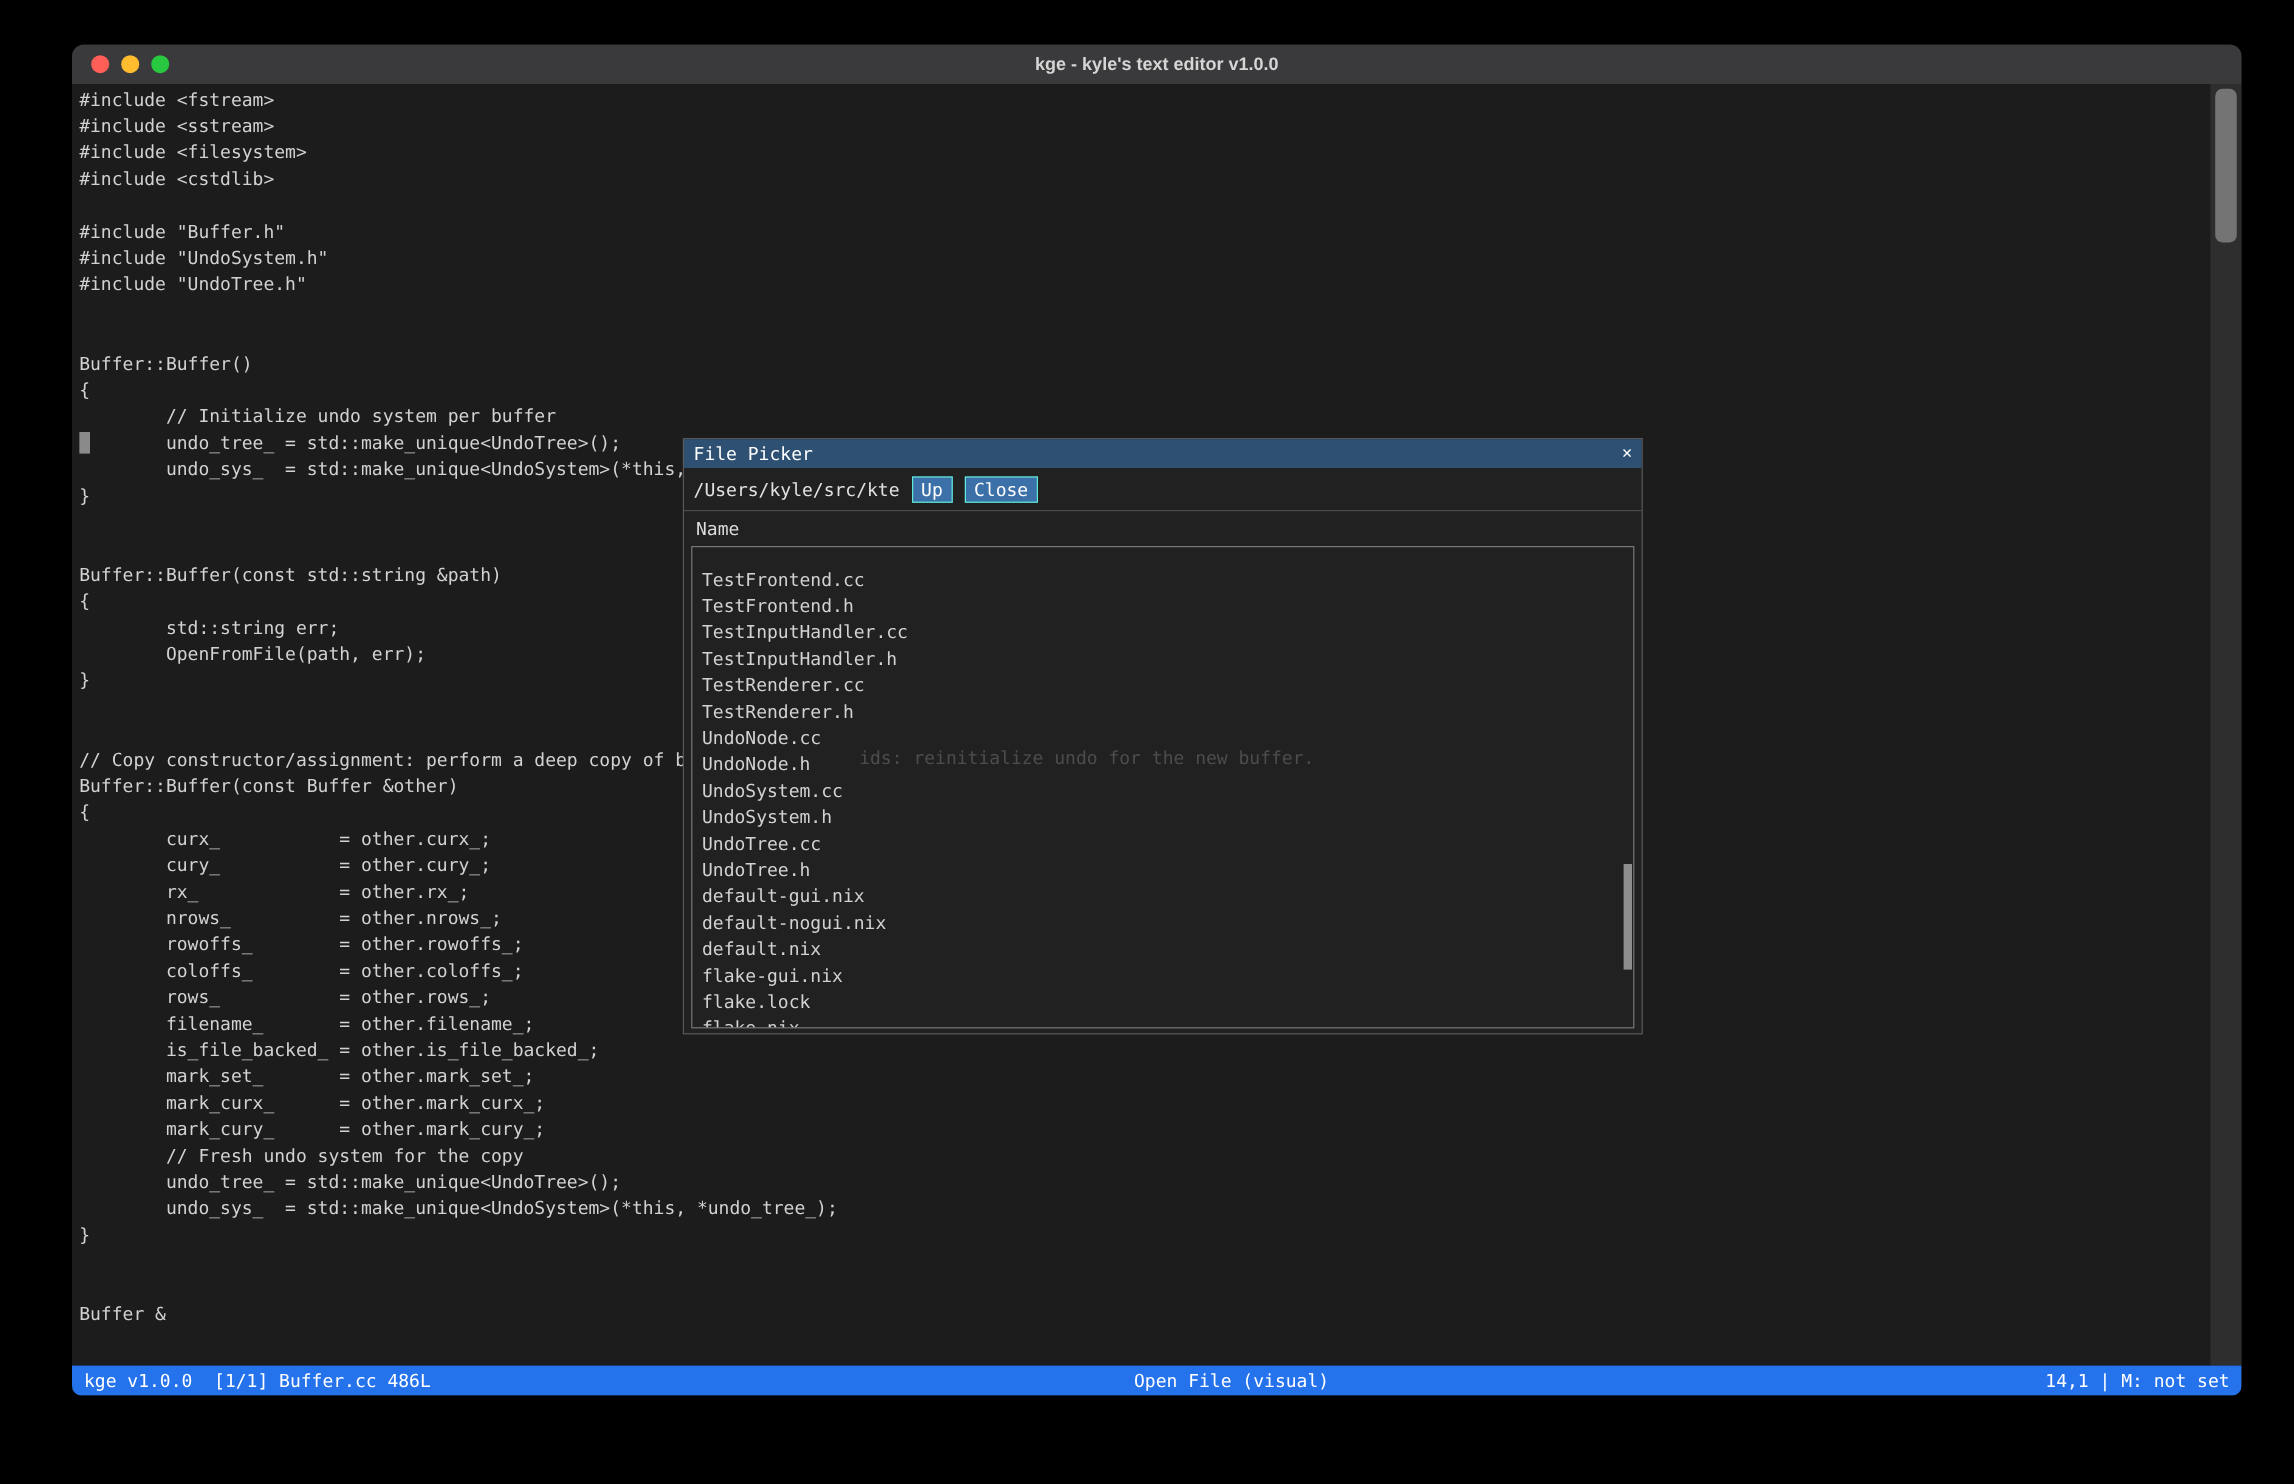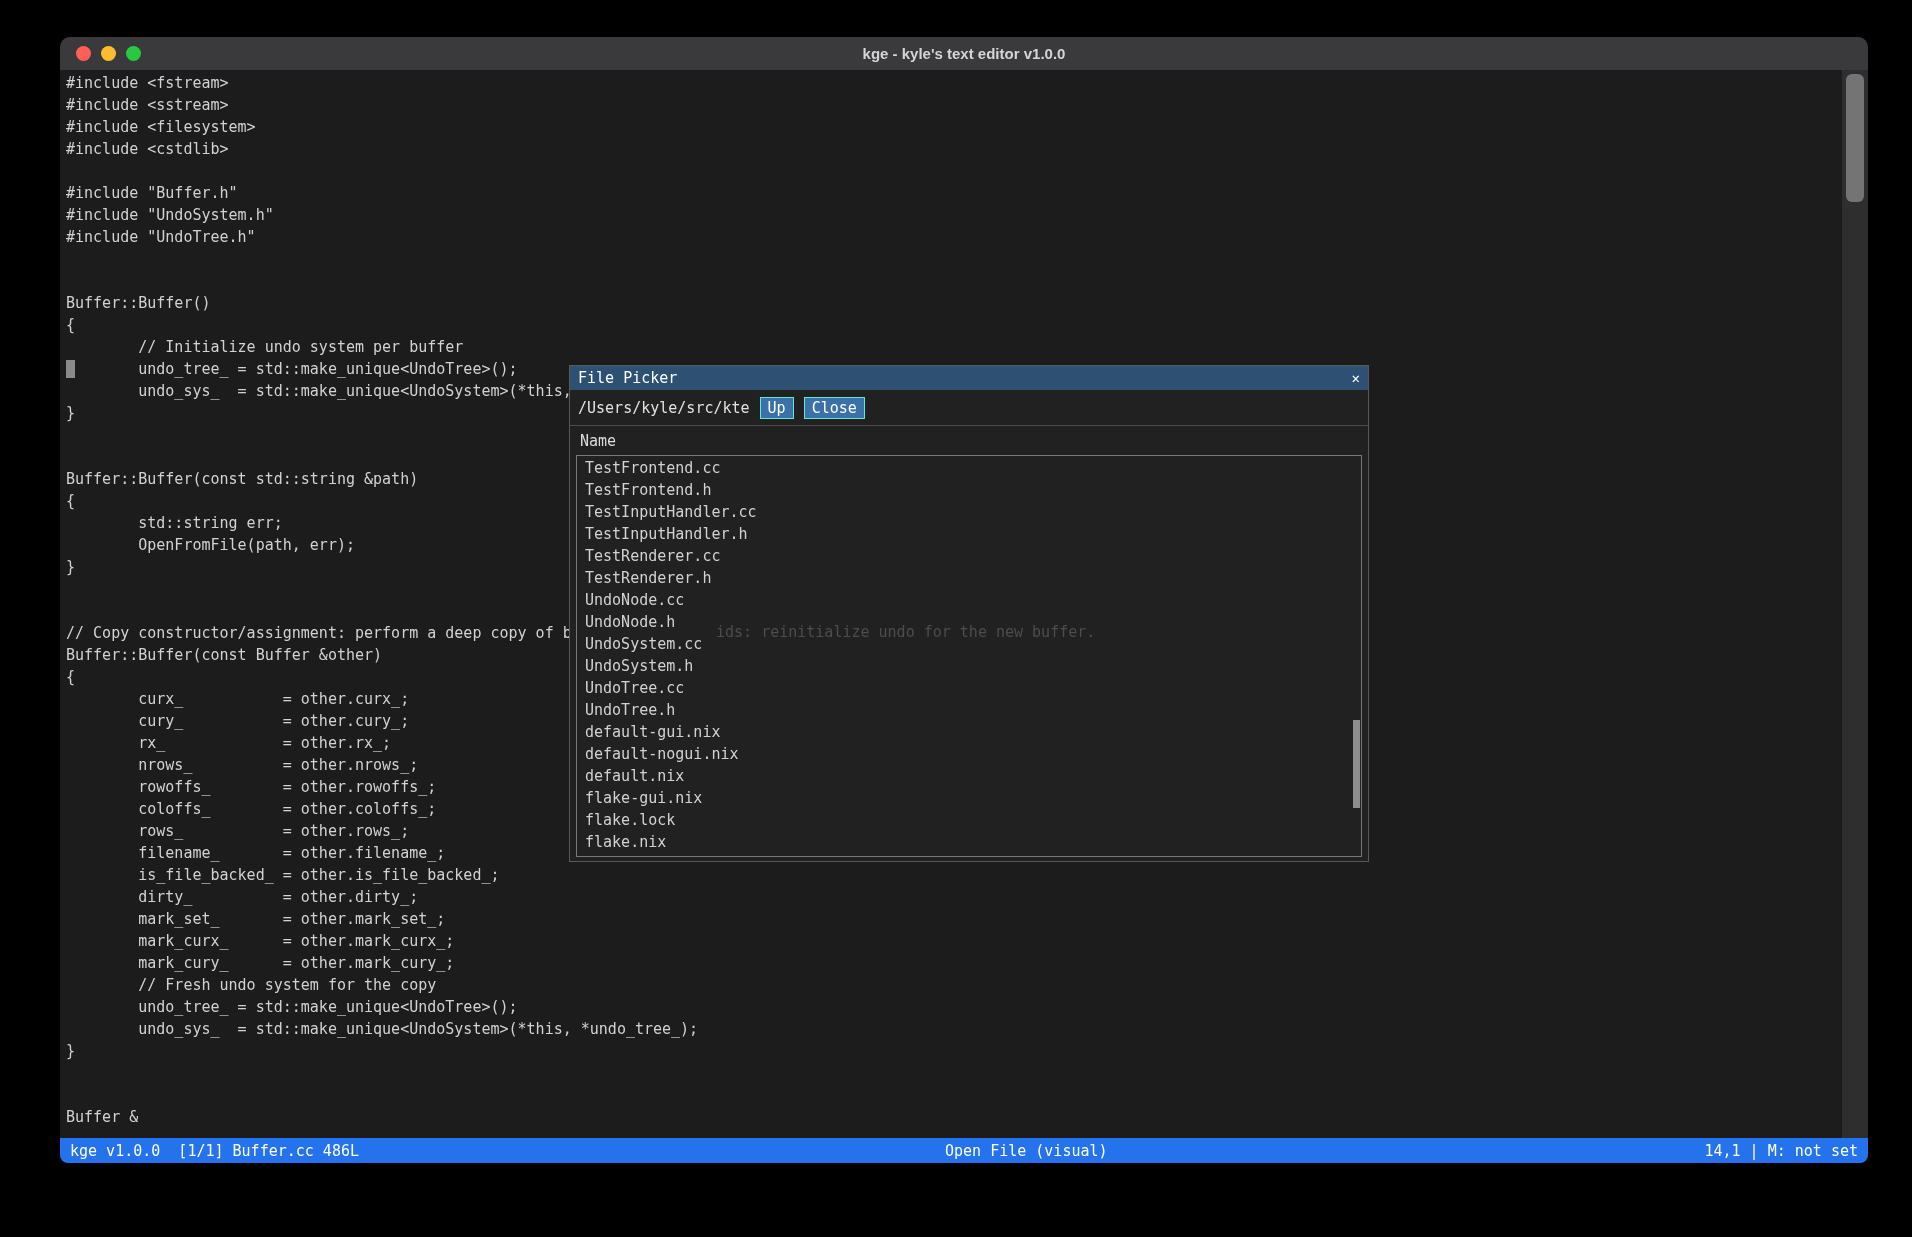--- a/index.html
+++ b/index.html
@@ -34,21 +34,21 @@
   .dlg-title { height:24px; background:#2d5073; color:#ffffff; display:flex; align-items:center;
                justify-content:space-between; padding:0 8px; font:15px "DejaVu Sans Mono",monospace; }
   .dlg-close { font-size:14px; color:#ffffff; }
   .dlg-pathrow { height:35px; display:flex; align-items:center; padding:0 8px; gap:10px;
                  font:15px "DejaVu Sans Mono",monospace; color:#e2e2e2; }
   .dlg-btn { background:#3c70a8; border:1px solid #5eead4; color:#fff;
              font:15px "DejaVu Sans Mono",monospace; padding:1px 7px; cursor:default; }
   .dlg-sep { border-top:1px solid #4d4d4d; }
   .dlg-colheader { padding:6px 10px 4px; font:15px "DejaVu Sans Mono",monospace; color:#dcdcdc; }
   .dlg-list { position:absolute; left:6px; right:6px; top:89px; bottom:4px;
-              border:1px solid #787878; padding-top:3px; overflow:hidden; background:#212121; z-index:1; }
+              border:1px solid #787878; padding-top:18px; overflow:hidden; background:#212121; z-index:1; }
   .file-item { height:22px; line-height:22px; padding-left:8px; white-space:pre;
                font:15px "DejaVu Sans Mono",monospace; color:#d2d2d2; }
   .ghost { position:absolute; left:146px; top:255px; white-space:pre;
            font:15px/22px "DejaVu Sans Mono",monospace; color:#4d4d4d; z-index:5; pointer-events:none; }
   .list-thumb { position:absolute; right:1px; top:264px; width:7px; height:88px; background:#8e8e8e; z-index:6; }
 
   
   .statusbar { position:absolute; left:0; right:0; bottom:0; height:25px; background:#2472ec;
                color:#ffffff; font:15px "DejaVu Sans Mono",monospace; }
   .sb-left  { position:absolute; left:10px;  top:4px; white-space:pre; }
@@ -102,21 +102,20 @@
           <div class="code-line">{</div>
           <div class="code-line">        curx_           = other.curx_;</div>
           <div class="code-line">        cury_           = other.cury_;</div>
           <div class="code-line">        rx_             = other.rx_;</div>
           <div class="code-line">        nrows_          = other.nrows_;</div>
           <div class="code-line">        rowoffs_        = other.rowoffs_;</div>
           <div class="code-line">        coloffs_        = other.coloffs_;</div>
           <div class="code-line">        rows_           = other.rows_;</div>
           <div class="code-line">        filename_       = other.filename_;</div>
           <div class="code-line">        is_file_backed_ = other.is_file_backed_;</div>
-          <div class="code-line">        dirty_          = other.dirty_;</div>
           <div class="code-line">        mark_set_       = other.mark_set_;</div>
           <div class="code-line">        mark_curx_      = other.mark_curx_;</div>
           <div class="code-line">        mark_cury_      = other.mark_cury_;</div>
           <div class="code-line">        // Fresh undo system for the copy</div>
           <div class="code-line">        undo_tree_ = std::make_unique&lt;UndoTree&gt;();</div>
           <div class="code-line">        undo_sys_  = std::make_unique&lt;UndoSystem&gt;(*this, *undo_tree_);</div>
           <div class="code-line">}</div>
           <div class="code-line"></div>
           <div class="code-line"></div>
           <div class="code-line">Buffer &amp;</div>

